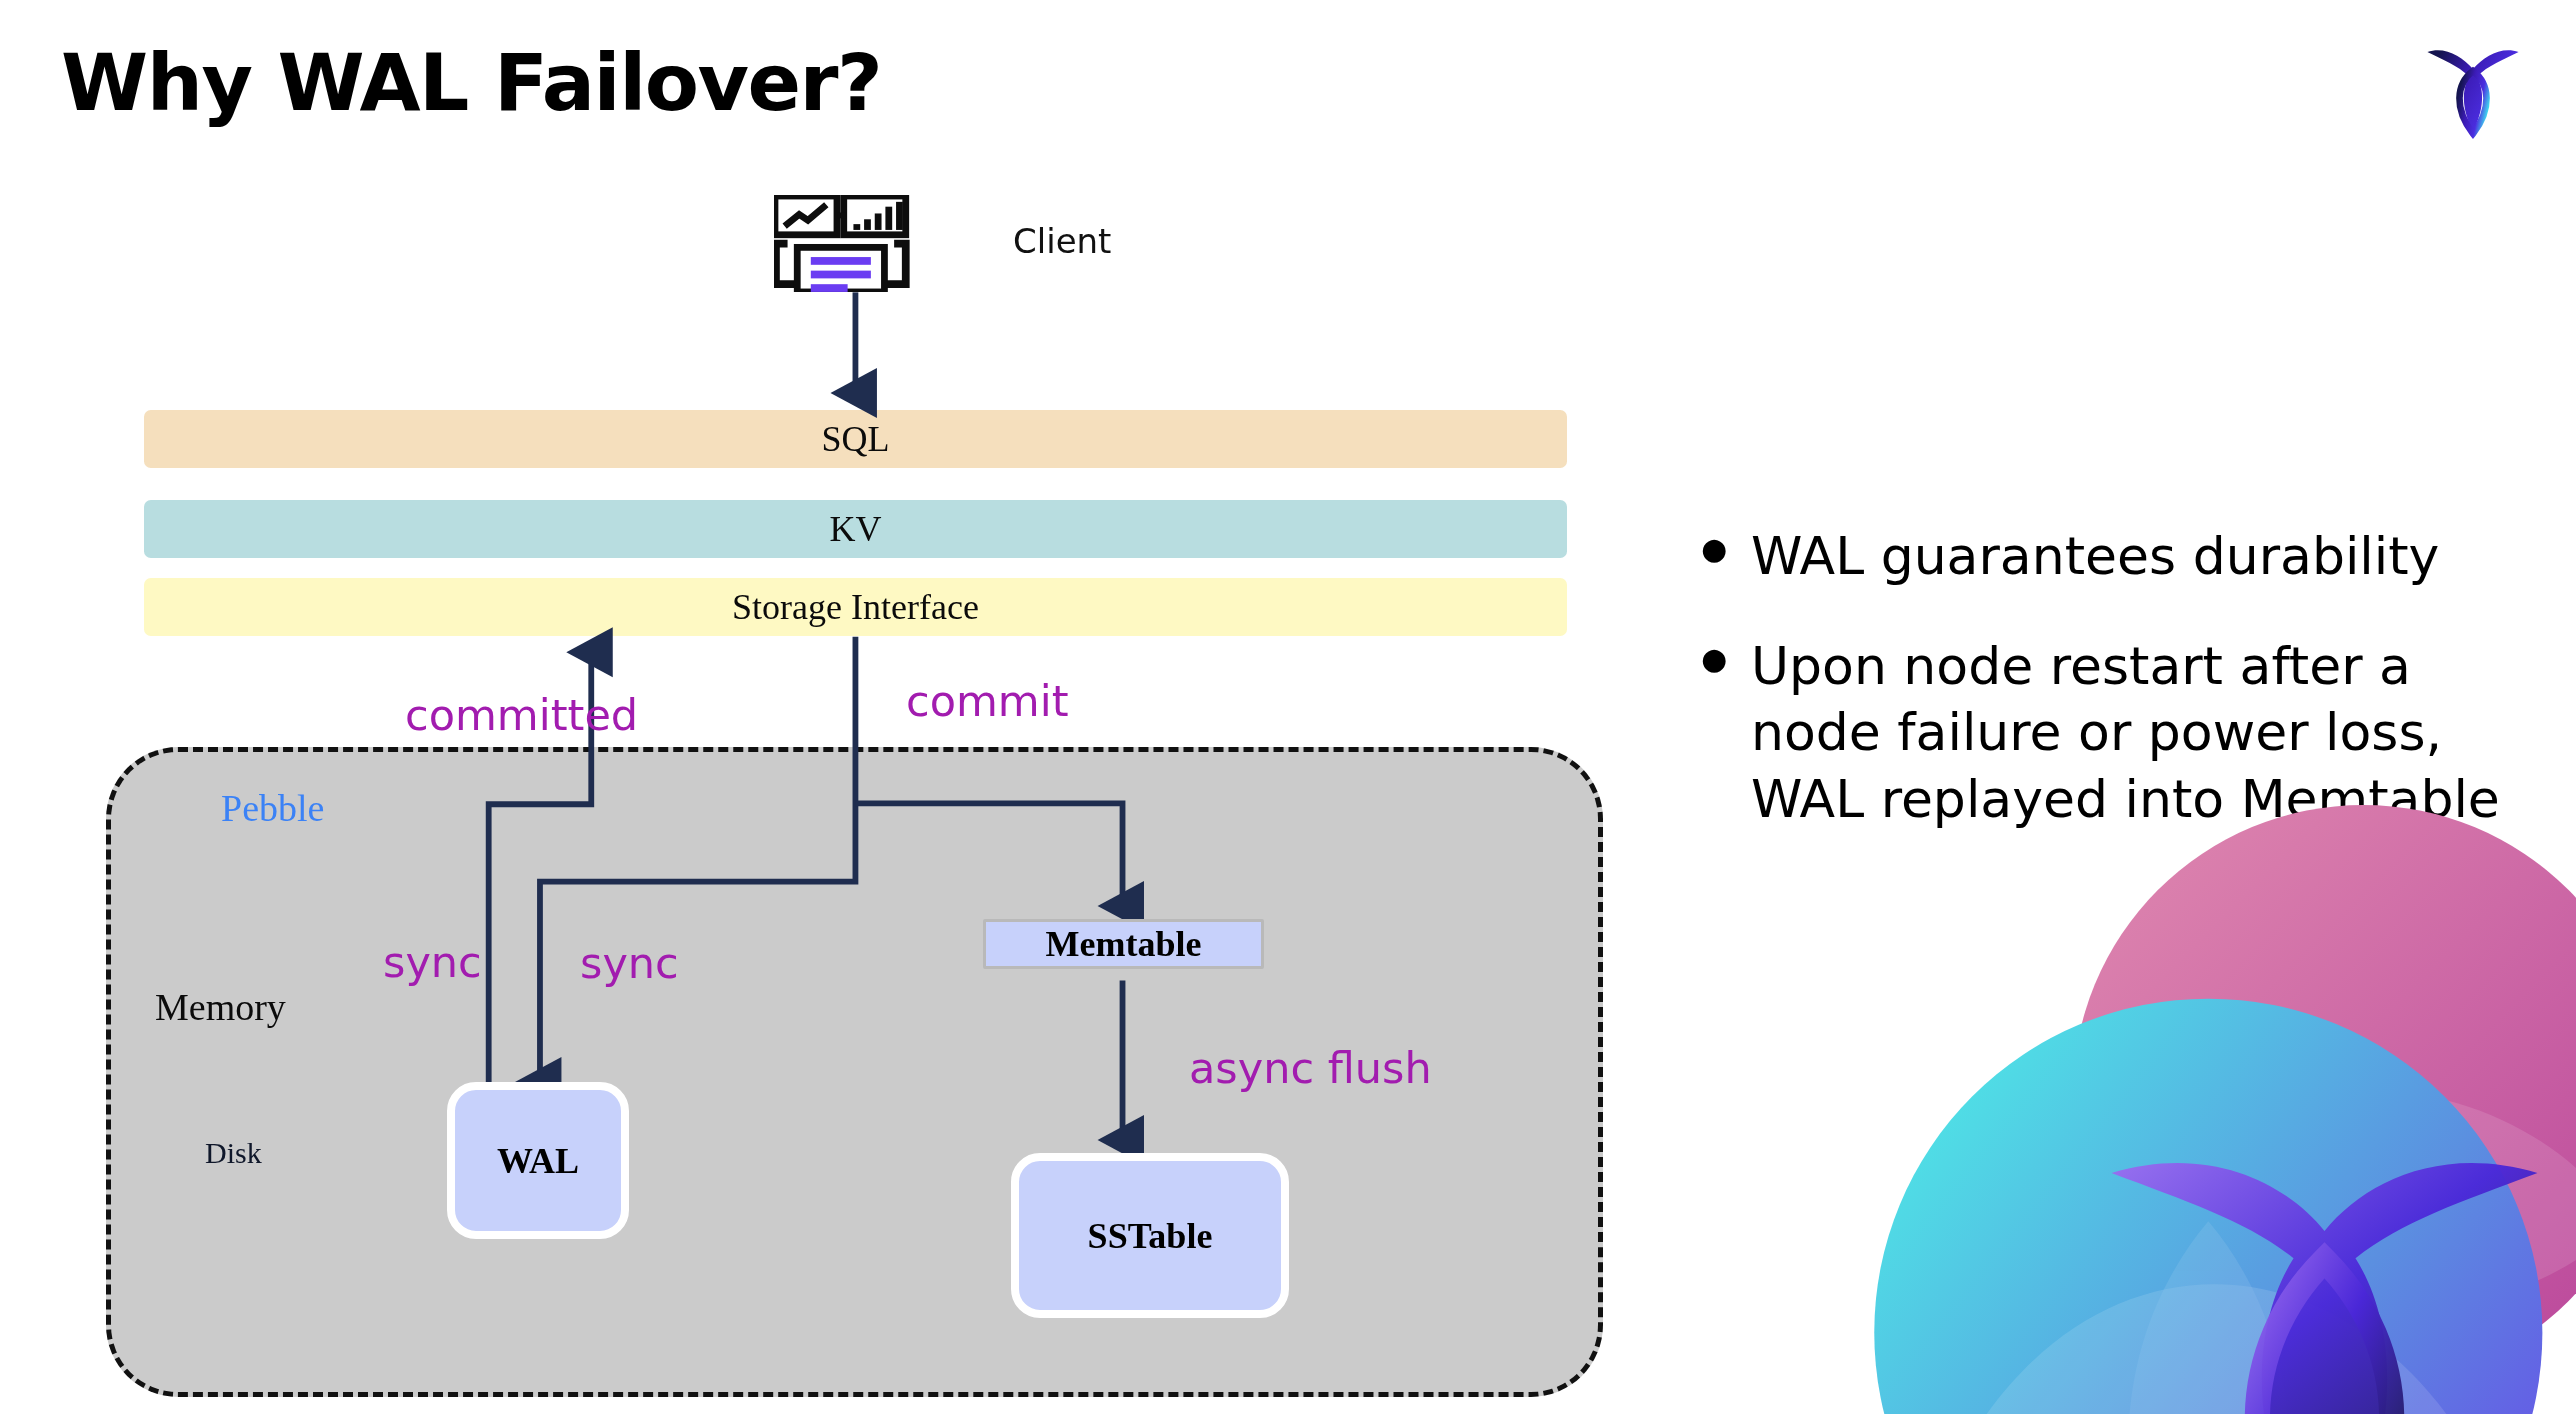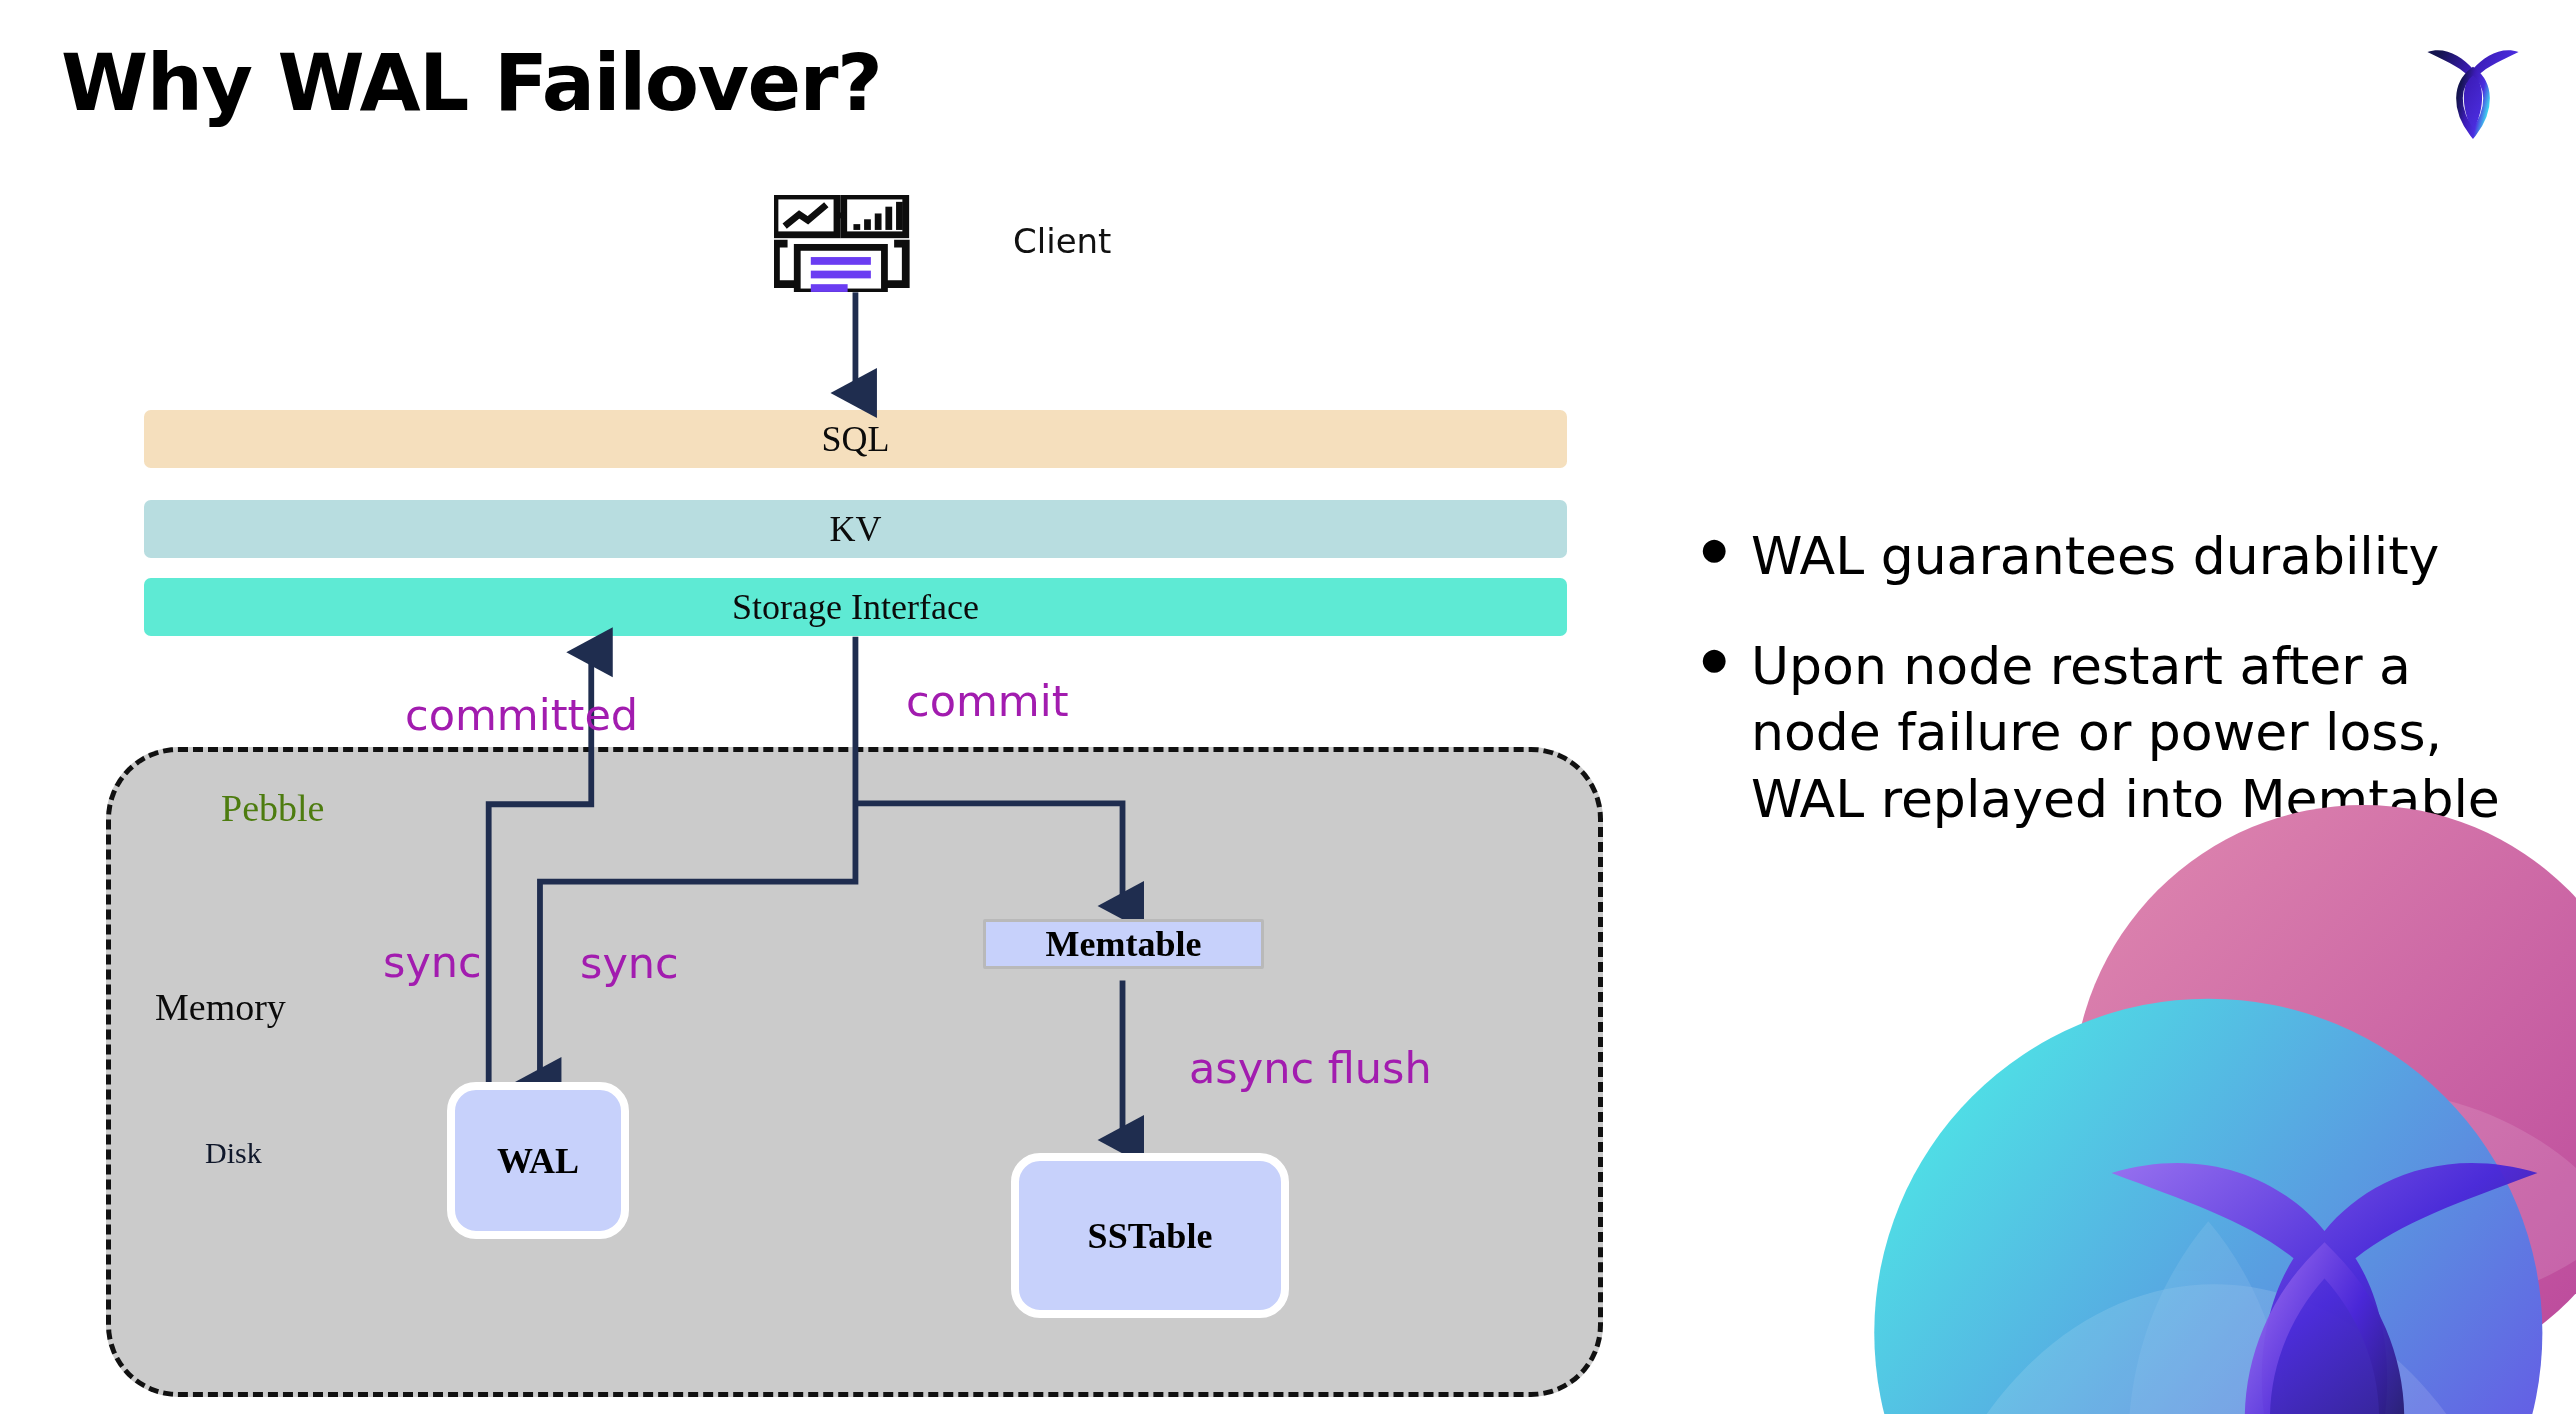--- a/index.html
+++ b/index.html
@@ -54,21 +54,21 @@
   .pebble{
     position:absolute;left:106px;top:747px;width:1497px;height:650px;
     background:#cbcbcb;
     border:5.8px dashed #111111;
     border-radius:72px;
     box-sizing:border-box;
   }
   .pebble-label{
     position:absolute;left:221px;top:786px;
     font-family:"Liberation Serif", serif;
-    font-size:38px;color:#4d7c0f;
+    font-size:38px;color:#3b82f6;
   }
   .memory-label{
     position:absolute;left:155px;top:985px;
     font-family:"Liberation Serif", serif;
     font-size:38px;color:#0b0b0b;
   }
   .disk-label{
     position:absolute;left:205px;top:1101px;
     font-family:"Liberation Serif", serif;
     font-size:30px;color:#0f172a;margin-top:35px;
@@ -169,21 +169,21 @@
     </svg>
   </div>
   <div class="client-label">Client</div>
 
   <div class="bar bar-sql" style="background:#f5dfbd">
     <span>SQL</span>
   </div>
   <div class="bar bar-kv" style="background:#b8dde0">
     <span>KV</span>
   </div>
-  <div class="bar bar-si" style="background:#5eead4">
+  <div class="bar bar-si" style="background:#fef9c3">
     <span>Storage Interface</span>
   </div>
 
   <div class="pebble">
     
   </div>
   <div class="pebble-label">Pebble</div>
   <div class="memory-label">Memory</div>
   <div class="disk-label">Disk</div>
 

